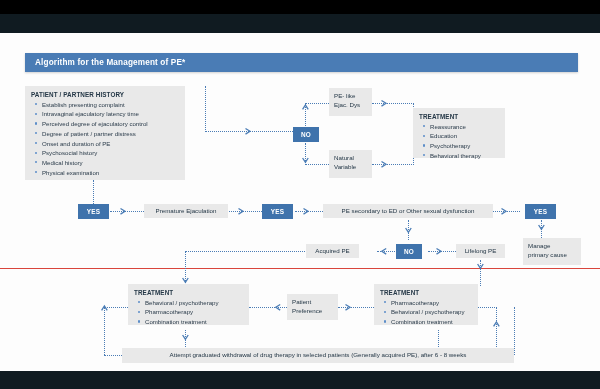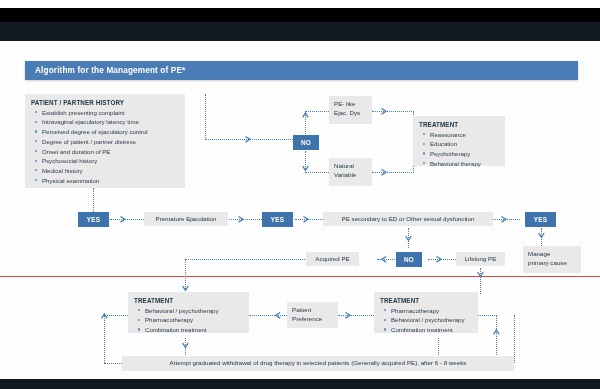--- a/index.html
+++ b/index.html
@@ -3,21 +3,21 @@
 <meta charset="utf-8">
 <style>
   html,body{margin:0;padding:0;}
   body{
     width:600px;height:389px;
     background:#ffffff;
     font-family:"Liberation Sans", sans-serif;
     overflow:hidden;
     position:relative;
   }
-  #stage{position:absolute;left:0;top:0;width:600px;height:320px;margin-top:8px;}
+  #stage{position:absolute;left:0;top:0;width:600px;height:320px;}
 
   
   .band-black{position:absolute;left:0;top:0;width:600px;height:14px;background:#000000;}
   .band-navy-top{position:absolute;left:0;top:14px;width:600px;height:19px;background:#101b21;}
   .band-navy-bottom{position:absolute;left:0;top:371px;width:600px;height:18px;background:#101b21;}
   .canvas{position:absolute;left:0;top:33px;width:600px;height:338px;background:#fdfdfd;}
 
   
   .titlebar{
     position:absolute;left:25px;top:53px;width:553px;height:19px;

